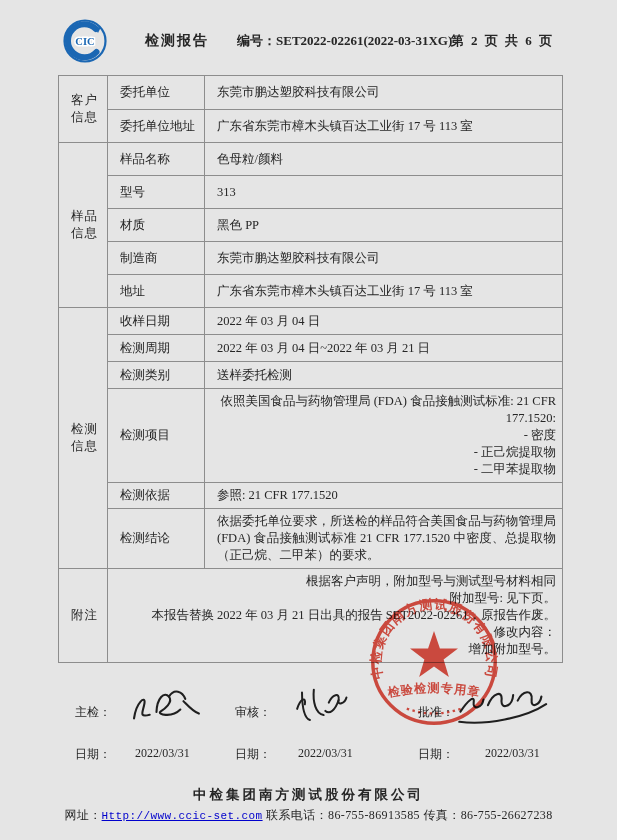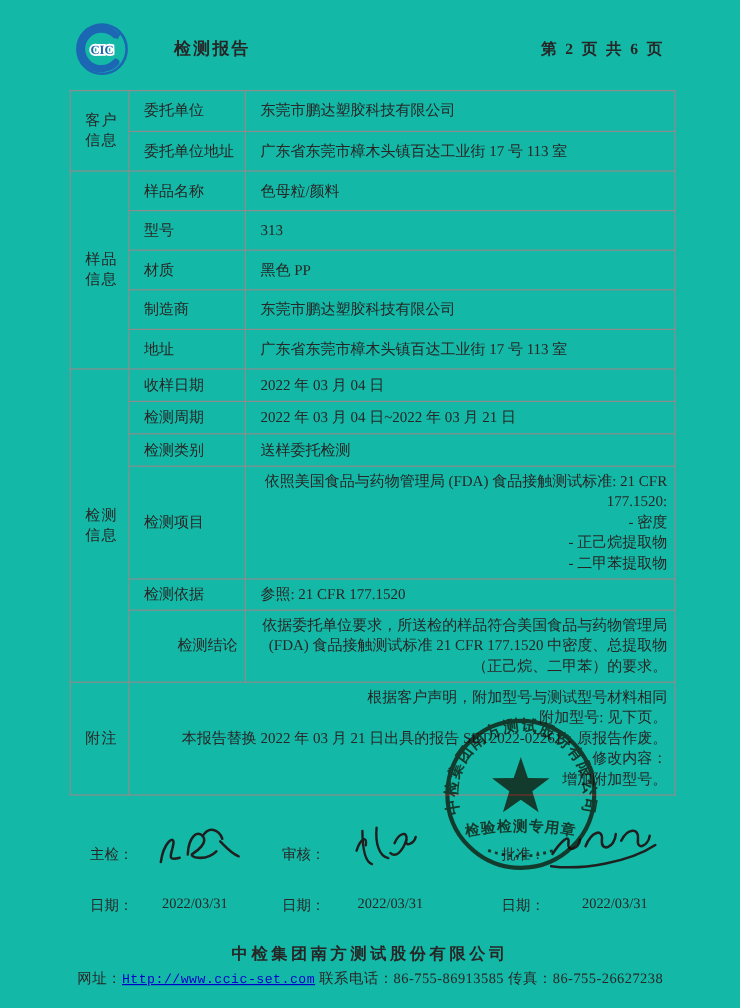--- a/index.html
+++ b/index.html
@@ -1,19 +1,19 @@
 <!DOCTYPE html>
 <html><head>
 <meta charset="utf-8">
 <style>
   * { margin:0; padding:0; box-sizing:border-box; }
   html,body { background:#fff; }
   .page {
     position:relative; width:617px; height:840px; margin:0 auto;
-    background:#14b8a6; color:#262626;
+    background:#e5e5e5; color:#262626;
     font-family:"Liberation Serif","DejaVu Serif",serif;
     overflow:hidden;
   }
   
   .hdr { position:absolute; top:16px; left:58px; right:55px; height:48px; }
   .logo { position:absolute; left:4px; top:2px; width:46px; height:46px; }
   .hdr-title { position:absolute; left:87px; top:16px; font-size:14px; font-weight:bold; letter-spacing:2px; }
   .hdr-no { position:absolute; left:179px; top:16px; font-size:13px; font-weight:bold; }
   .hdr-page { position:absolute; right:8px; top:16px; font-size:13px; font-weight:bold; letter-spacing:2px; }
   
@@ -23,21 +23,21 @@
   }
   table.rpt td {
     border:1px solid #8d8d8d; font-size:12.5px; vertical-align:middle;
     padding:4px 6px 4px 12px; line-height:17px;
   }
   td.sec { text-align:left; padding:4px 2px; white-space:pre-line; line-height:24px; letter-spacing:1px; }
   td.lbl { }
   td.val { padding-left:14px; }
   .pre { white-space:pre-line; }
   tr.h34 td { height:34px; } tr.h33 td { height:33px; } tr.h27 td { height:27px; }
-  tr.h26 td { height:26px;margin-top:44px; } tr.h50 td { height:50px;text-align:right; }
+  tr.h26 td { height:26px;margin-top:44px; } tr.h50 td { height:50px; }
   td.items { line-height:21px; padding-top:8px; padding-bottom:8px;text-align:right; }
   td.concl { line-height:17px; text-align:justify; padding-right:10px; }
   td.note { line-height:19.5px; padding-top:6px; padding-bottom:6px; text-align:right; vertical-align:top; }
   
   .sig-area { position:absolute; left:58px; top:660px; width:504px; height:110px; font-size:12px; }
   .sig-lbl { position:absolute; top:44px; }
   .date-lbl { position:absolute; top:86px; }
   .date-val { position:absolute; top:86px; }
   .sig-svg { position:absolute; }
   
@@ -56,20 +56,21 @@
 <div class="page">
 
   <div class="hdr">
     <svg class="logo" viewBox="0 0 46 46">
       <circle cx="23" cy="23" r="20.5" fill="none" stroke="#1b67b3" stroke-width="2.2"></circle>
       <path d="M34 11 A 16.5 16.5 0 1 0 34.5 34" fill="none" stroke="#1b67b3" stroke-width="6" stroke-linecap="round"></path>
       <path d="M33 10 l6 -1 -3 6 z" fill="#1b67b3"></path>
       <text x="23" y="27" text-anchor="middle" font-size="10.5" font-weight="bold" fill="#1b67b3" style="paint-order:stroke; stroke:#ffffff; stroke-width:3px;" font-family="Liberation Serif, DejaVu Serif, serif">CIC</text>
     </svg>
     <span class="hdr-title">检测报告</span>
+    <span class="hdr-no"><span>编号：</span><span>SET2022-02261(2022-03-31XG)</span></span>
     <span class="hdr-page">第 2 页 共 6 页</span>
   </div>
 
   <table class="rpt">
     <colgroup>
         <col style="width:49px">
         <col style="width:97px">
         <col style="width:358px">
       </colgroup>
 

